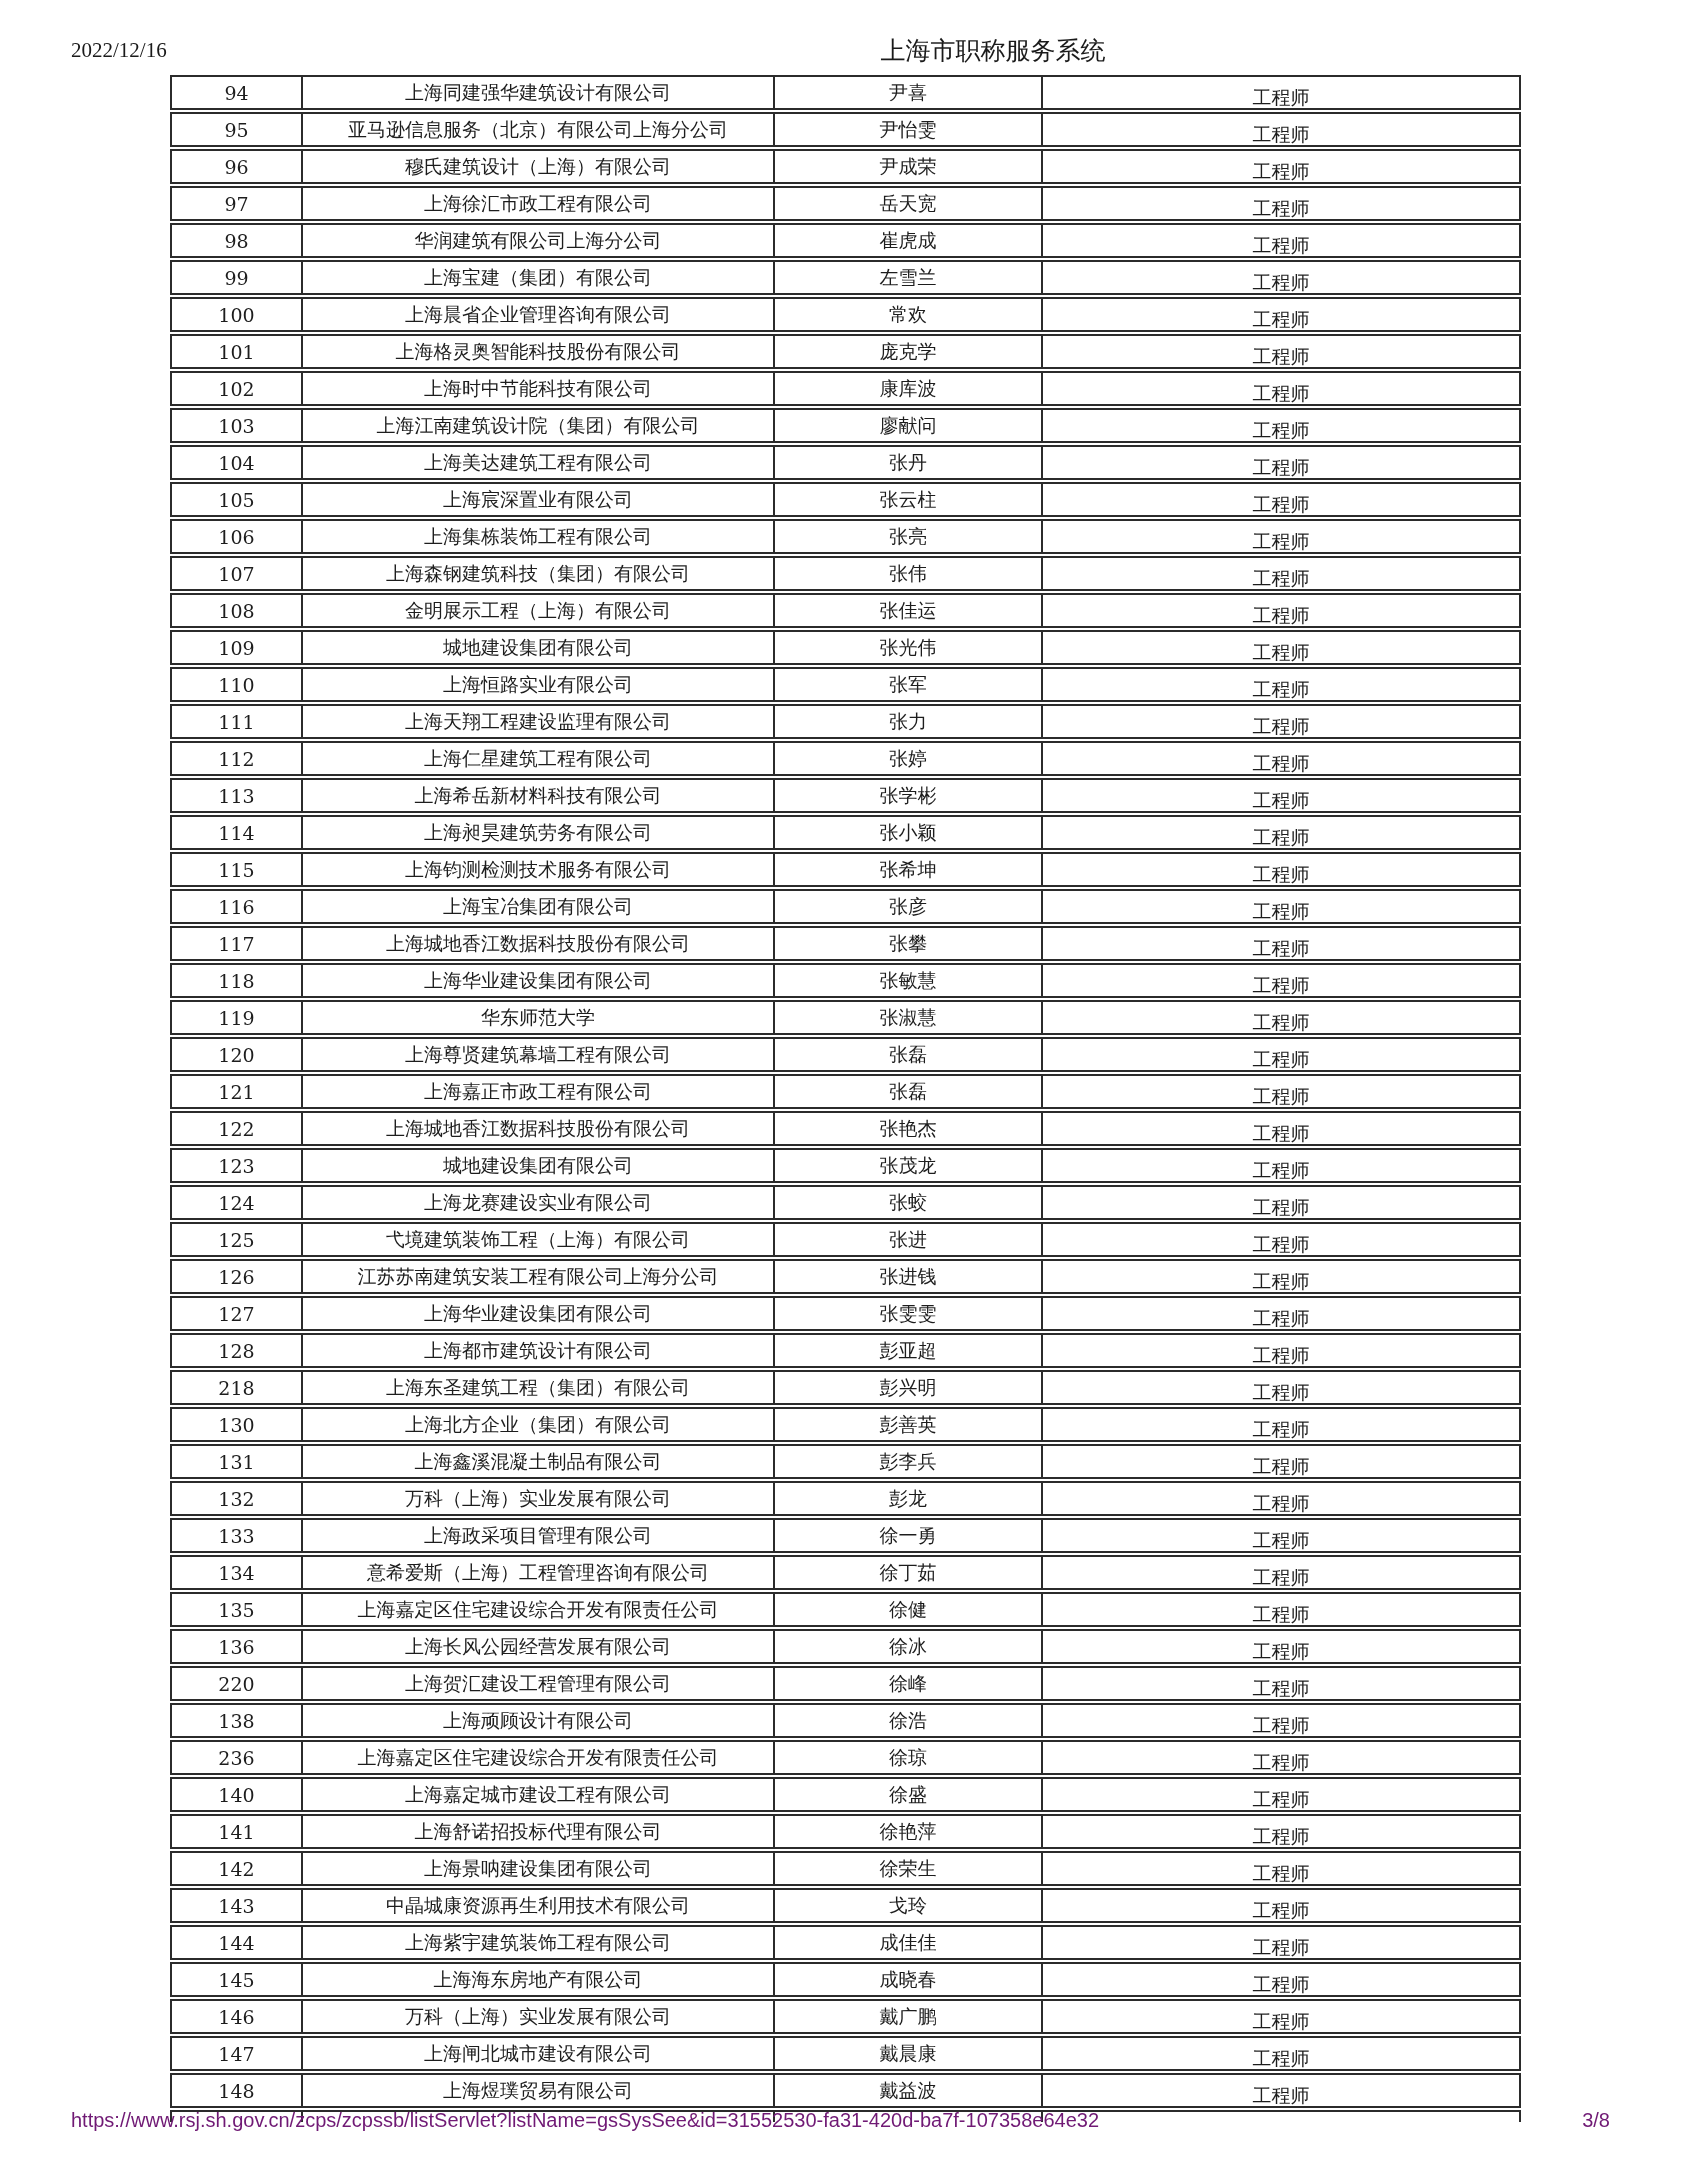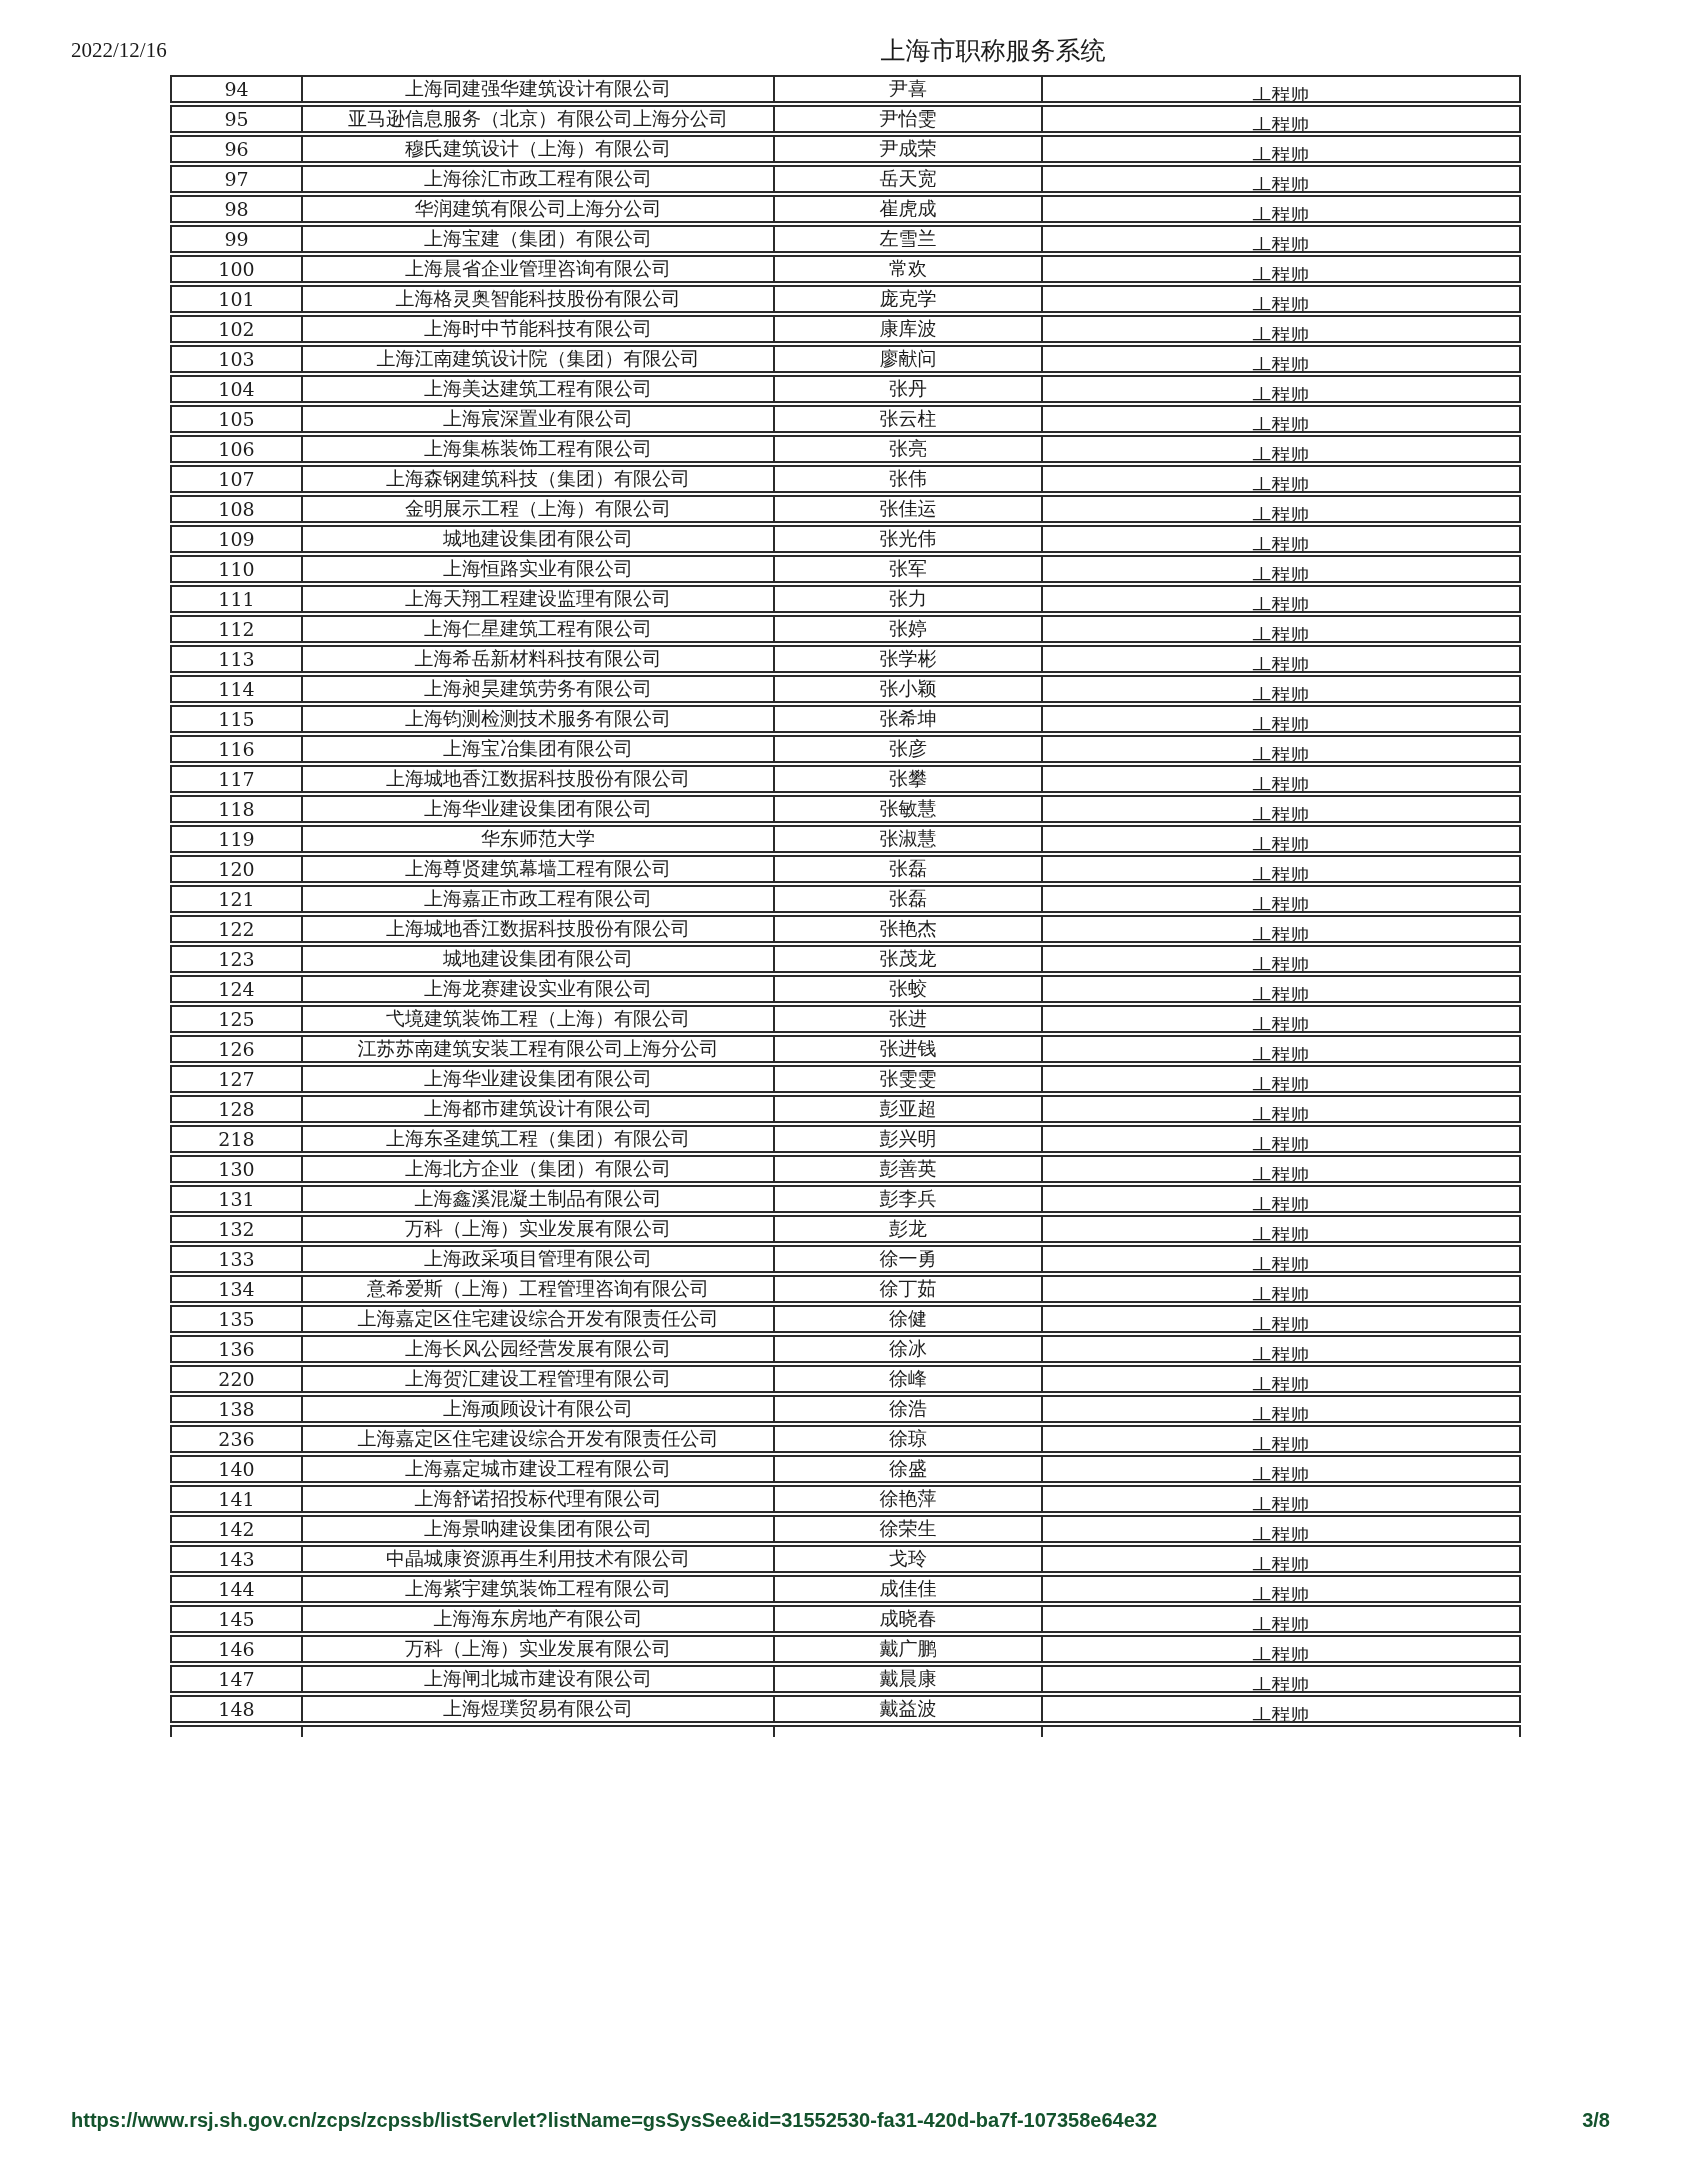--- a/index.html
+++ b/index.html
@@ -22,21 +22,21 @@
     font-family:"Liberation Sans", sans-serif;
     white-space:nowrap;
   }
   .list-table{
     position:absolute;left:170px;top:75px;width:1351px;
   }
   .row{
     box-sizing:border-box;
     display:grid;
     grid-template-columns:131px 472px 268px 476px;
-    height:28px;
+    height:35px;
     margin-bottom:2px;
     border:2px solid #2b2b2b;
   }
   .cell{
     box-sizing:border-box;
     display:flex;align-items:center;justify-content:center;
     border-right:2px solid #2b2b2b;
     font-family:"DejaVu Serif","Liberation Serif",serif;
     font-size:19px;color:#1d1d1d;
     overflow:hidden;white-space:nowrap;
@@ -51,23 +51,22 @@
     border-bottom:none;
   }
   .partial-row .pcell{
     box-sizing:border-box;
     border-right:2px solid #2b2b2b;
   }
   .partial-row .pcell:last-child{border-right:none;}
   .print-footer{
     position:absolute;left:71px;right:73px;top:2109px;
     display:flex;justify-content:space-between;align-items:baseline;
-    font-size:20px;color:#14532d;
+    font-size:20px;color:#701a75;
     font-family:"Liberation Sans", sans-serif;
-    font-weight:bold;
   }
 </style>
 </head>
 <body>
 
 <div class="print-header-date">2022/12/16</div>
 
 <div class="print-header-title">上海市职称服务系统</div>
 
 <div class="list-table" id="table">

